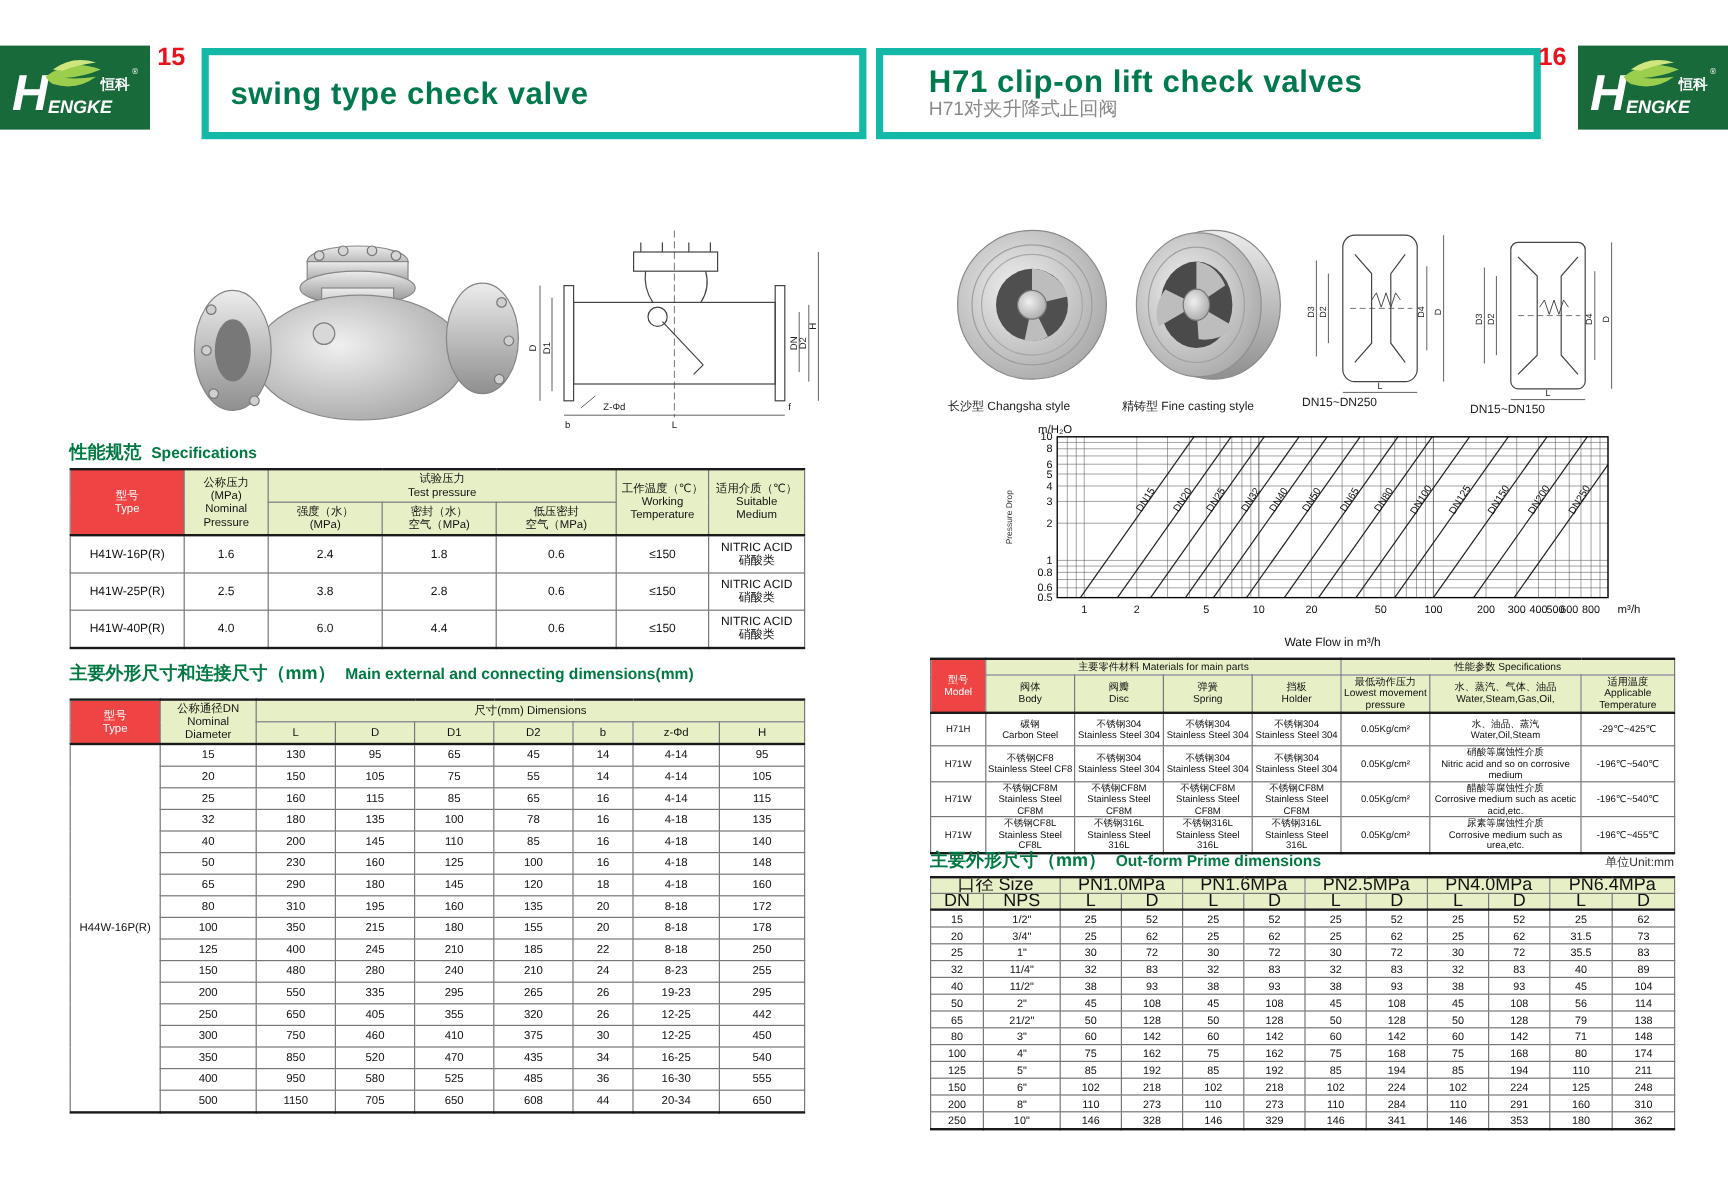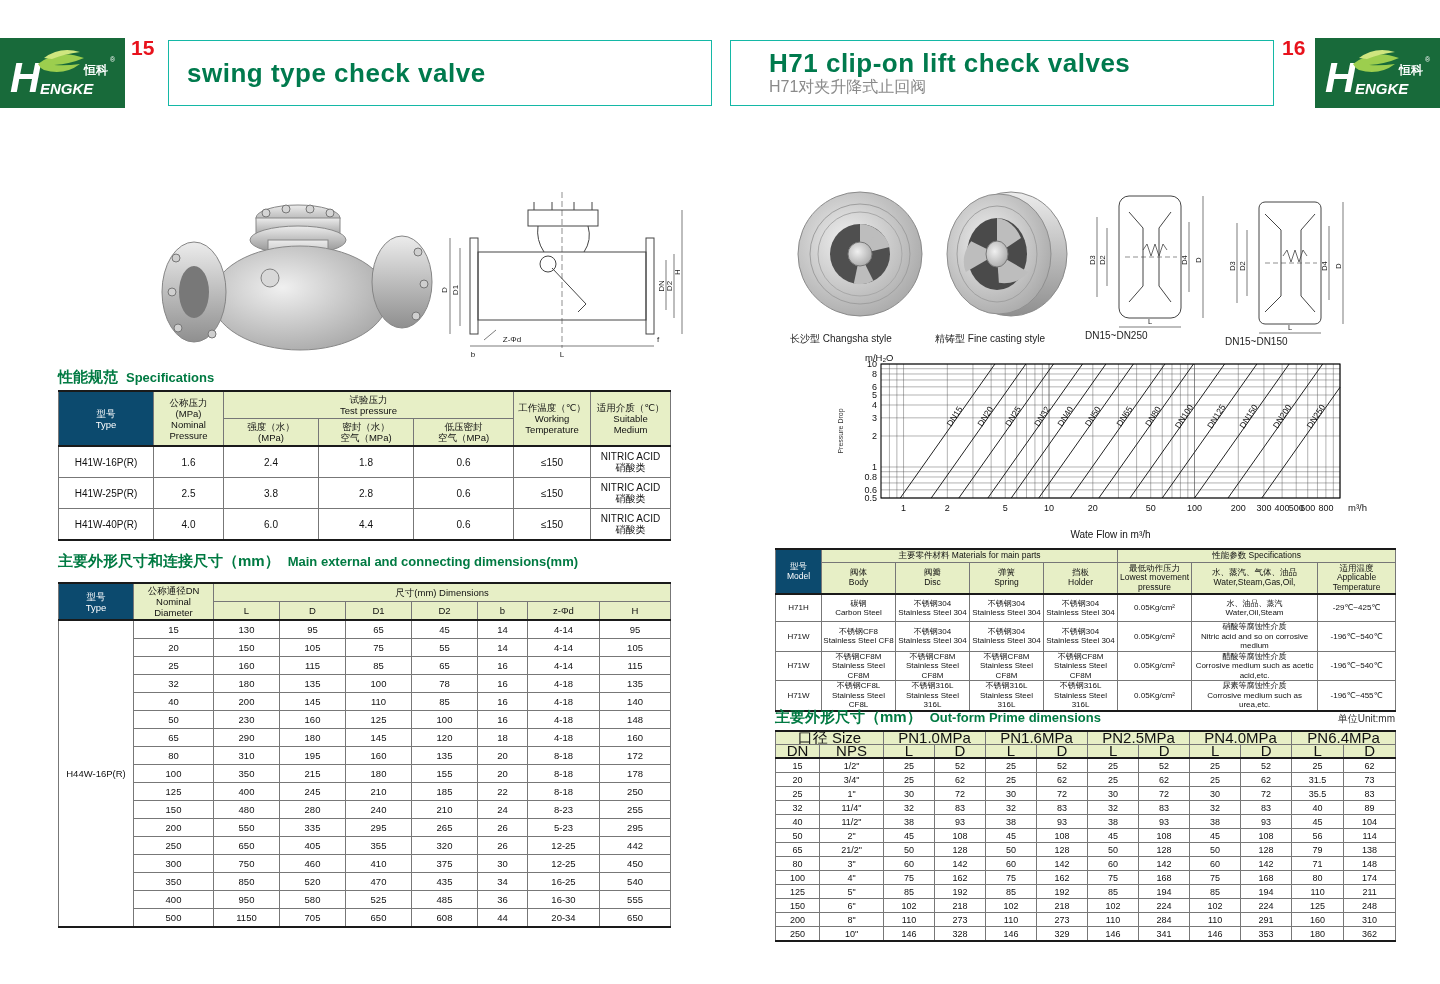--- a/index.html
+++ b/index.html
@@ -2,34 +2,34 @@
 <html><head>
 <meta charset="utf-8">
 <style>
   html,body{margin:0;padding:0;}
   body{width:1440px;height:984px;background:#ffffff;position:relative;overflow:hidden;
        font-family:"Liberation Sans","DejaVu Sans",sans-serif;color:#111;}
   .abs{position:absolute;}
   
   .logo-box{width:125px;height:70px;background:#186a3a;}
   .pagenum{color:#e8121c;font-size:21px;font-weight:bold;}
-  .titlebox{height:64px;border:1px solid #14b8a6;background:#fff;display:flex;flex-direction:column;justify-content:center;}
+  .titlebox{height:64px;border:6px solid #14b8a6;background:#fff;display:flex;flex-direction:column;justify-content:center;}
   .title-en{color:#007a4d;font-size:26px;font-weight:bold;letter-spacing:.5px;line-height:28px;}
   .title-cn{color:#8a8a8a;font-size:16px;line-height:20px;}
   
   .sec-title{font-weight:bold;white-space:nowrap;}
   .sec-cn{color:#007a42;font-size:15px;}
   .sec-en{color:#007a42;font-size:13px;margin-left:8px;}
   .unit-label{font-size:10px;color:#333;font-weight:normal;}
   
   table{border-collapse:collapse;table-layout:fixed;border-top:2px solid #1a1a1a;border-bottom:2px solid #1a1a1a;}
   th,td{border:1px solid #777;text-align:center;vertical-align:middle;white-space:pre-line;overflow:hidden;}
   thead{border-bottom:2px solid #1a1a1a;}
   th{background:#e7efc6;font-weight:normal;}
-  th.dk{background:#0c4a6e;color:#fff;}
+  th.dk{background:#ef4444;color:#fff;}
   .spec-table{width:612px;}
   .spec-table th{font-size:9.5px;line-height:11px;padding:2px 1px;}
   .spec-table td{height:28px;font-size:10px;line-height:11px;background:#fff;}
   .dim-table{width:612px;}
   .dim-table th{font-size:9.5px;line-height:11px;padding:1px;}
   .dim-table td{height:17px;font-size:9.5px;padding:0;background:#fff;}
   .mat-table{width:620px;}
   .mat-table th{font-size:8.5px;line-height:9.5px;padding:1px 0;}
   .mat-table td{height:26px;font-size:8px;line-height:9.5px;background:#fff;padding:0 1px;}
   .outform-table{width:620px;}
@@ -371,21 +371,21 @@
         <td>8-23</td>
         <td>255</td>
       </tr>
       <tr>
         <td>200</td>
         <td>550</td>
         <td>335</td>
         <td>295</td>
         <td>265</td>
         <td>26</td>
-        <td>5-23</td>
+        <td>19-23</td>
         <td>295</td>
       </tr>
       <tr>
         <td>250</td>
         <td>650</td>
         <td>405</td>
         <td>355</td>
         <td>320</td>
         <td>26</td>
         <td>12-25</td>

